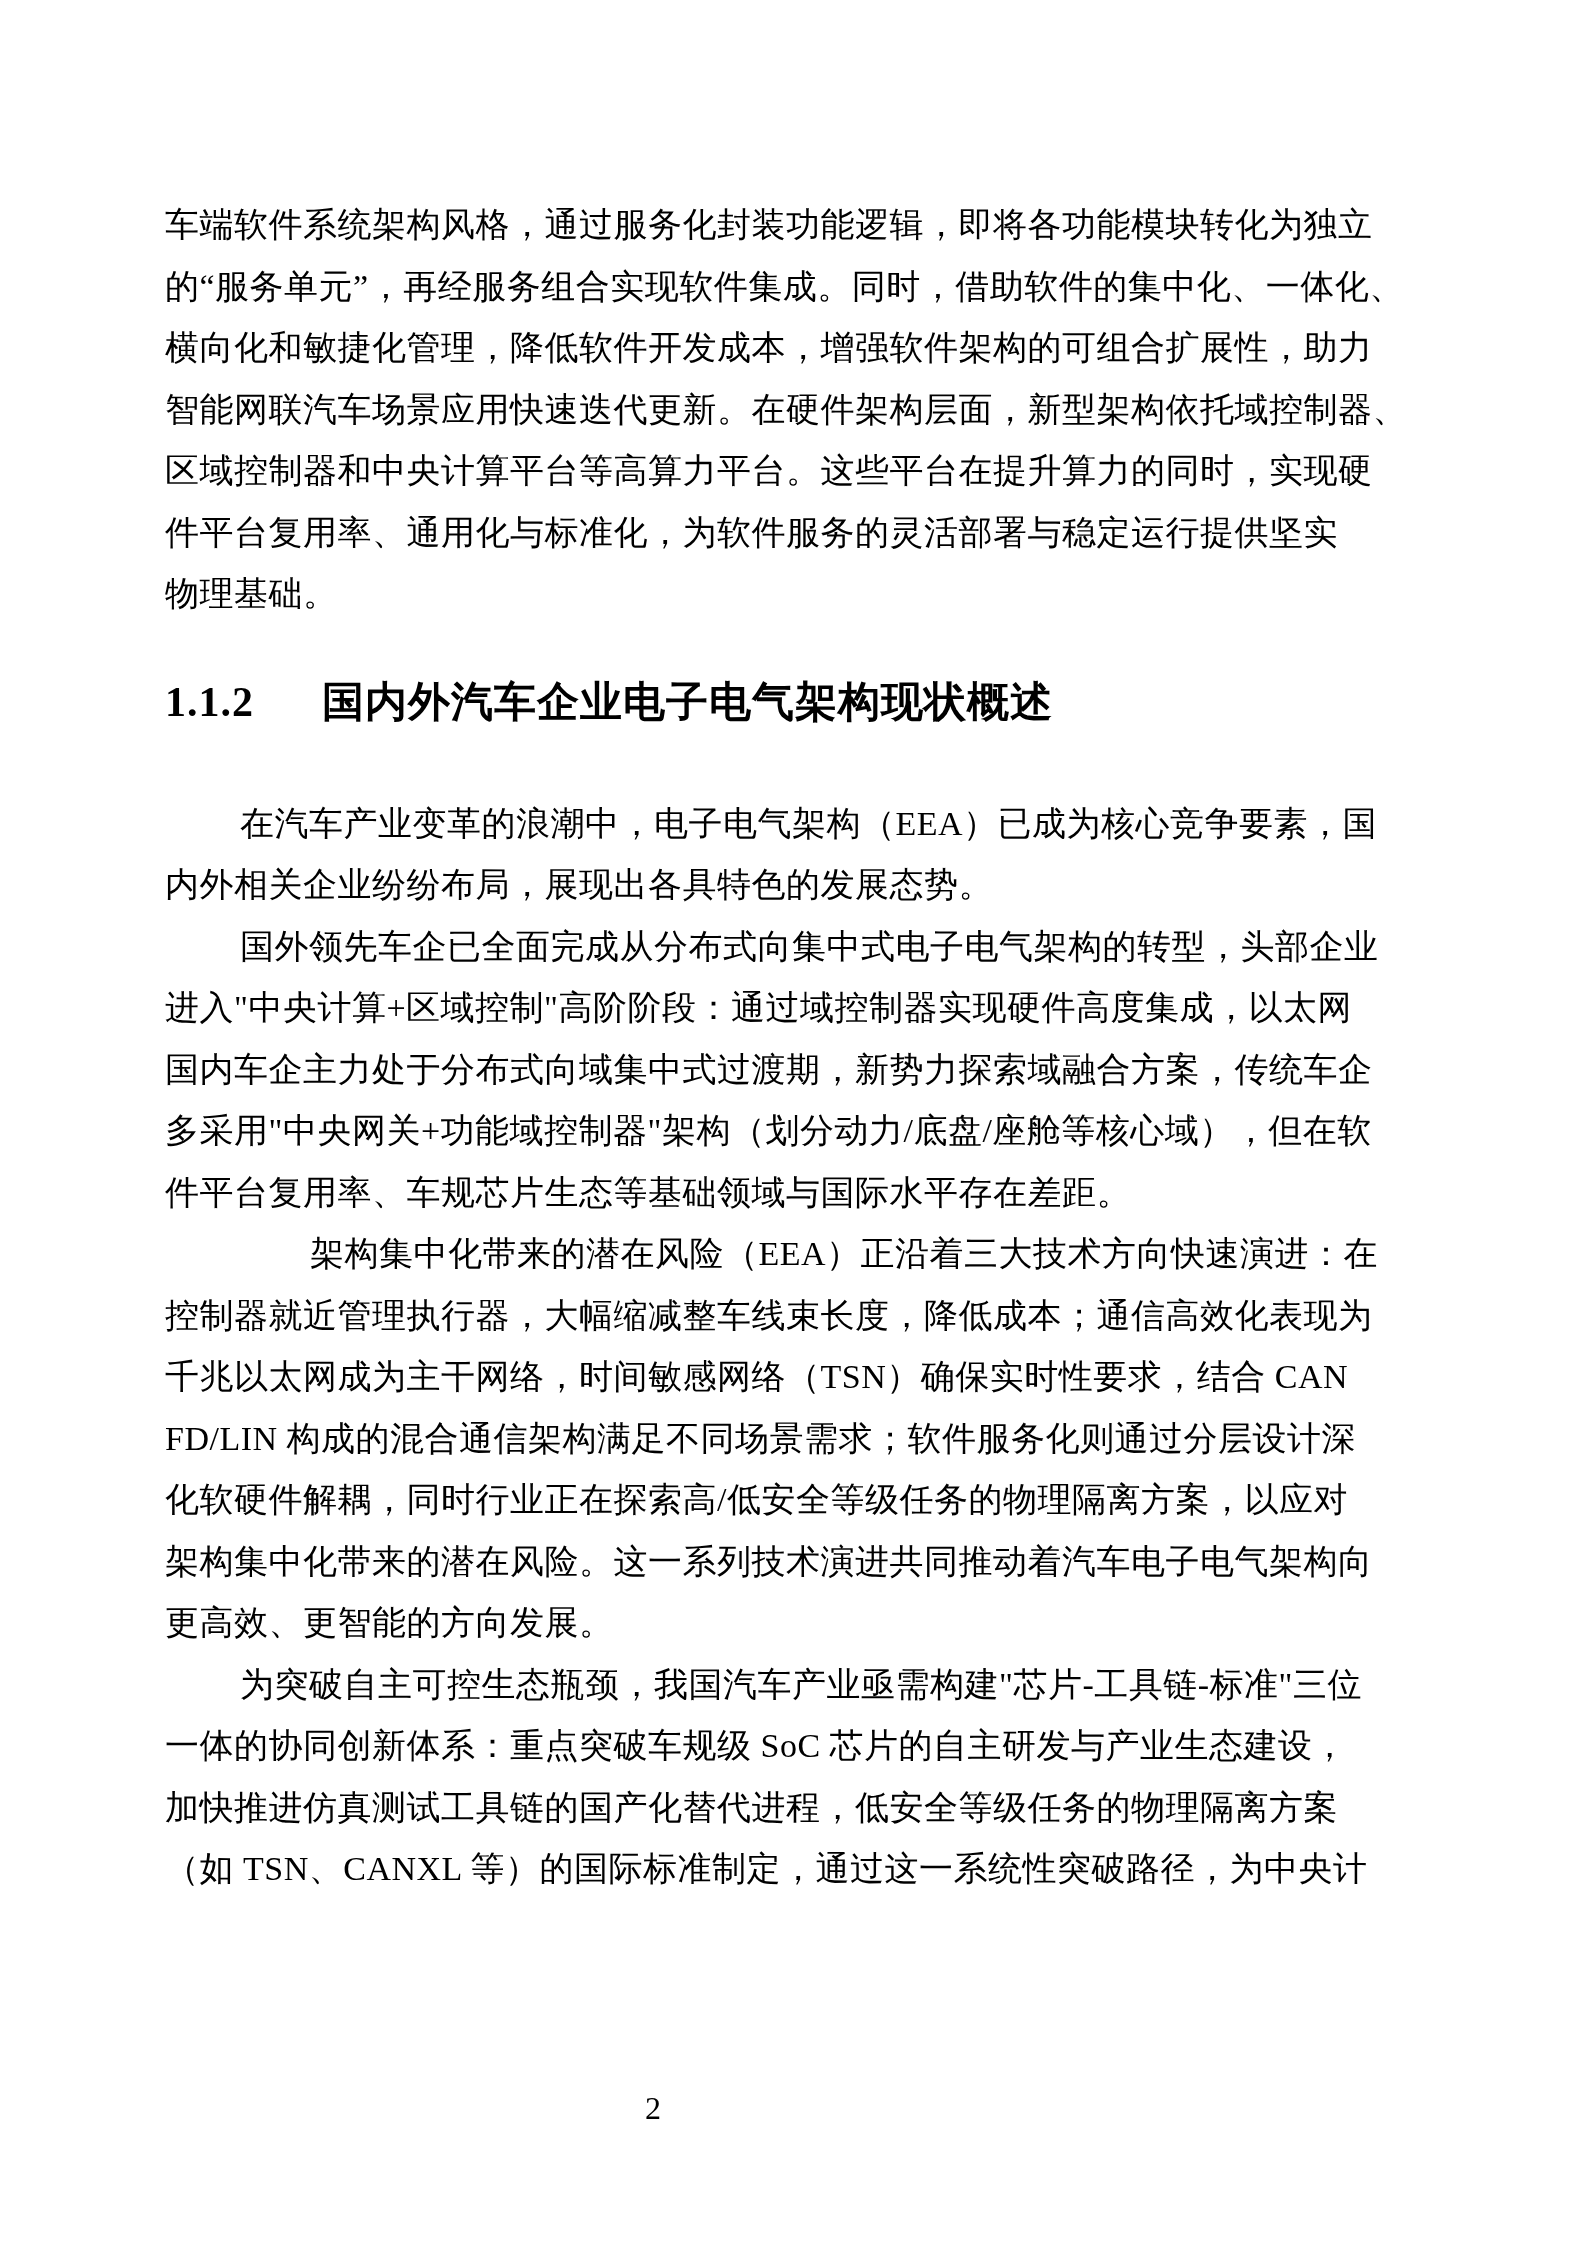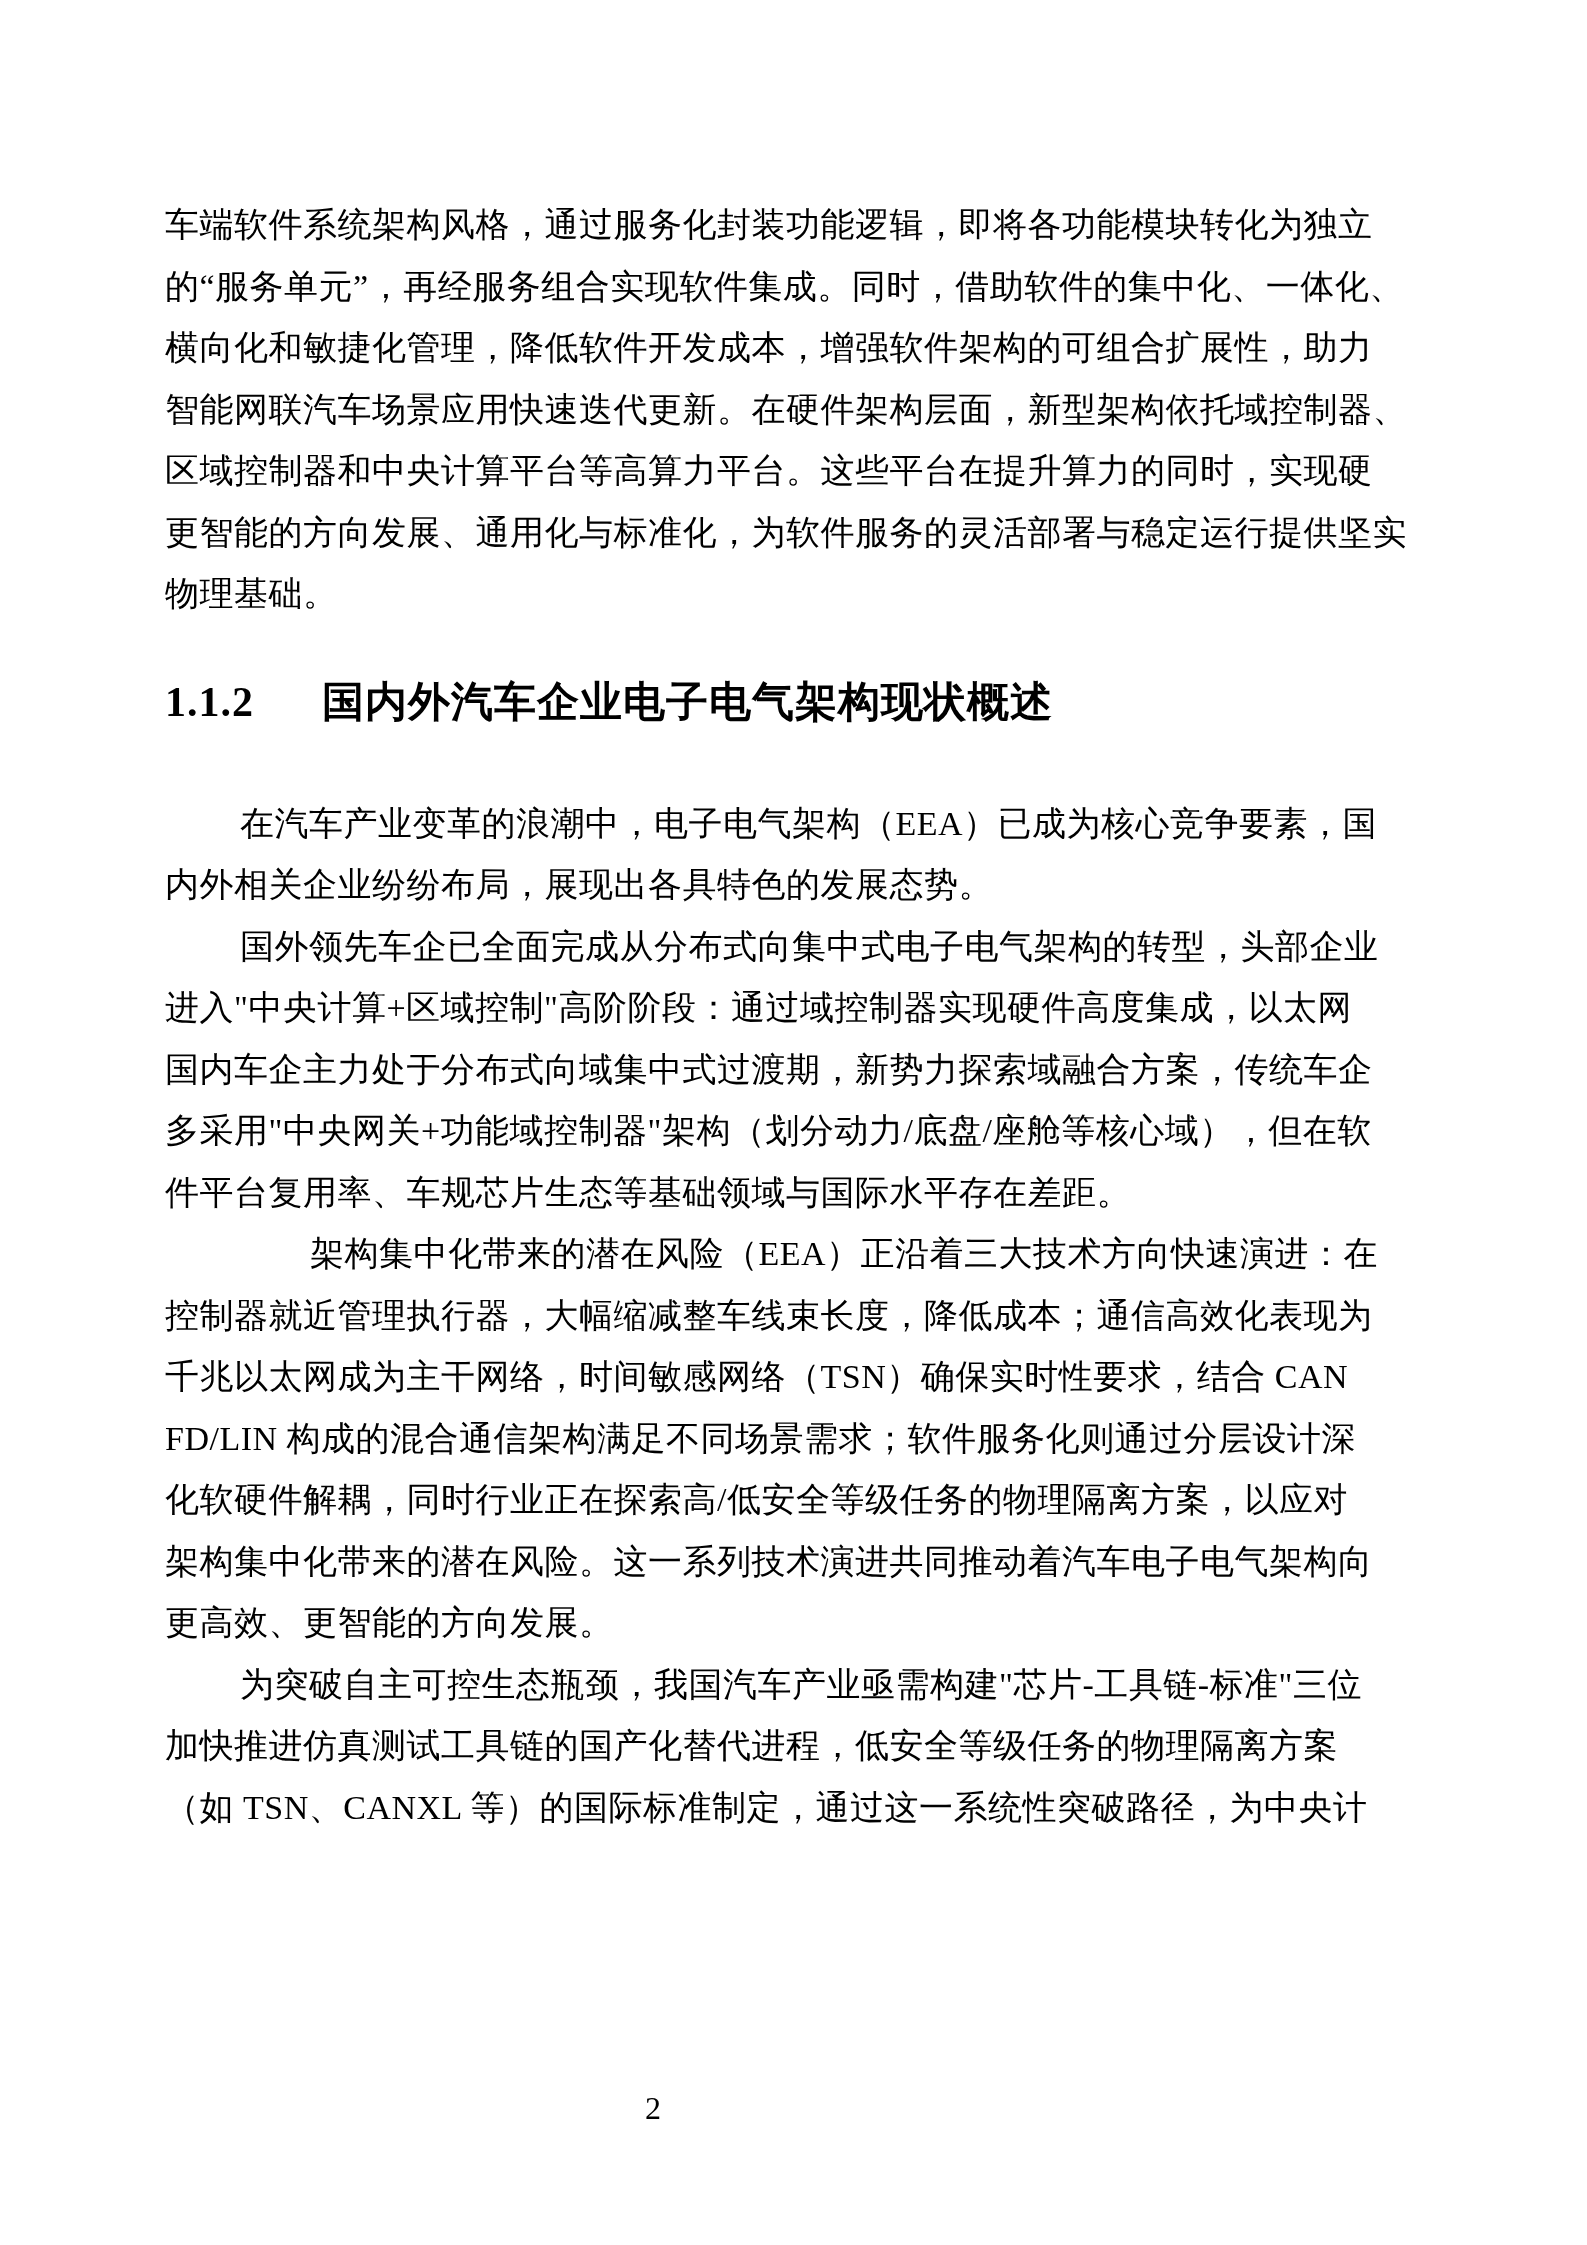--- a/index.html
+++ b/index.html
@@ -61,21 +61,21 @@
 <div class="page">
   <div class="content">
 
     <section>
         <div class="paragraph">
           <div class="line fill">车端软件系统架构风格，通过服务化封装功能逻辑，即将各功能模块转化为独立</div>
           <div class="line fill">的“服务单元”，再经服务组合实现软件集成。同时，借助软件的集中化、一体化、</div>
           <div class="line fill">横向化和敏捷化管理，降低软件开发成本，增强软件架构的可组合扩展性，助力</div>
           <div class="line fill">智能网联汽车场景应用快速迭代更新。在硬件架构层面，新型架构依托域控制器、</div>
           <div class="line fill">区域控制器和中央计算平台等高算力平台。这些平台在提升算力的同时，实现硬</div>
-          <div class="line fill">更智能的方向发展、通用化与标准化，为软件服务的灵活部署与稳定运行提供坚实</div>
+          <div class="line fill">件平台复用率、通用化与标准化，为软件服务的灵活部署与稳定运行提供坚实</div>
           <div class="line">物理基础。</div>
         </div>
       </section>
 
     <h2 class="heading">
       <span class="num">1.1.2</span><span class="ttl">国内外汽车企业电子电气架构现状概述</span>
     </h2>
 
     <section>
         <div class="paragraph">
@@ -93,20 +93,21 @@
           <div class="line fill" style="text-indent: 145px;">架构集中化带来的潜在风险（EEA）正沿着三大技术方向快速演进：在</div>
           <div class="line fill">控制器就近管理执行器，大幅缩减整车线束长度，降低成本；通信高效化表现为</div>
           <div class="line fill">千兆以太网成为主干网络，时间敏感网络（TSN）确保实时性要求，结合 CAN</div>
           <div class="line fill">FD/LIN 构成的混合通信架构满足不同场景需求；软件服务化则通过分层设计深</div>
           <div class="line fill">化软硬件解耦，同时行业正在探索高/低安全等级任务的物理隔离方案，以应对</div>
           <div class="line fill">架构集中化带来的潜在风险。这一系列技术演进共同推动着汽车电子电气架构向</div>
           <div class="line">更高效、更智能的方向发展。</div>
         </div>
         <div class="paragraph">
           <div class="line fill" style="text-indent: 75px;">为突破自主可控生态瓶颈，我国汽车产业亟需构建"芯片-工具链-标准"三位</div>
+          <div class="line fill">一体的协同创新体系：重点突破车规级 SoC 芯片的自主研发与产业生态建设，</div>
           <div class="line fill">加快推进仿真测试工具链的国产化替代进程，低安全等级任务的物理隔离方案</div>
           <div class="line fill">（如 TSN、CANXL 等）的国际标准制定，通过这一系统性突破路径，为中央计</div>
         </div>
       </section>
 
   </div>
 
   <div class="footer">
     <span>2</span>
   </div>

